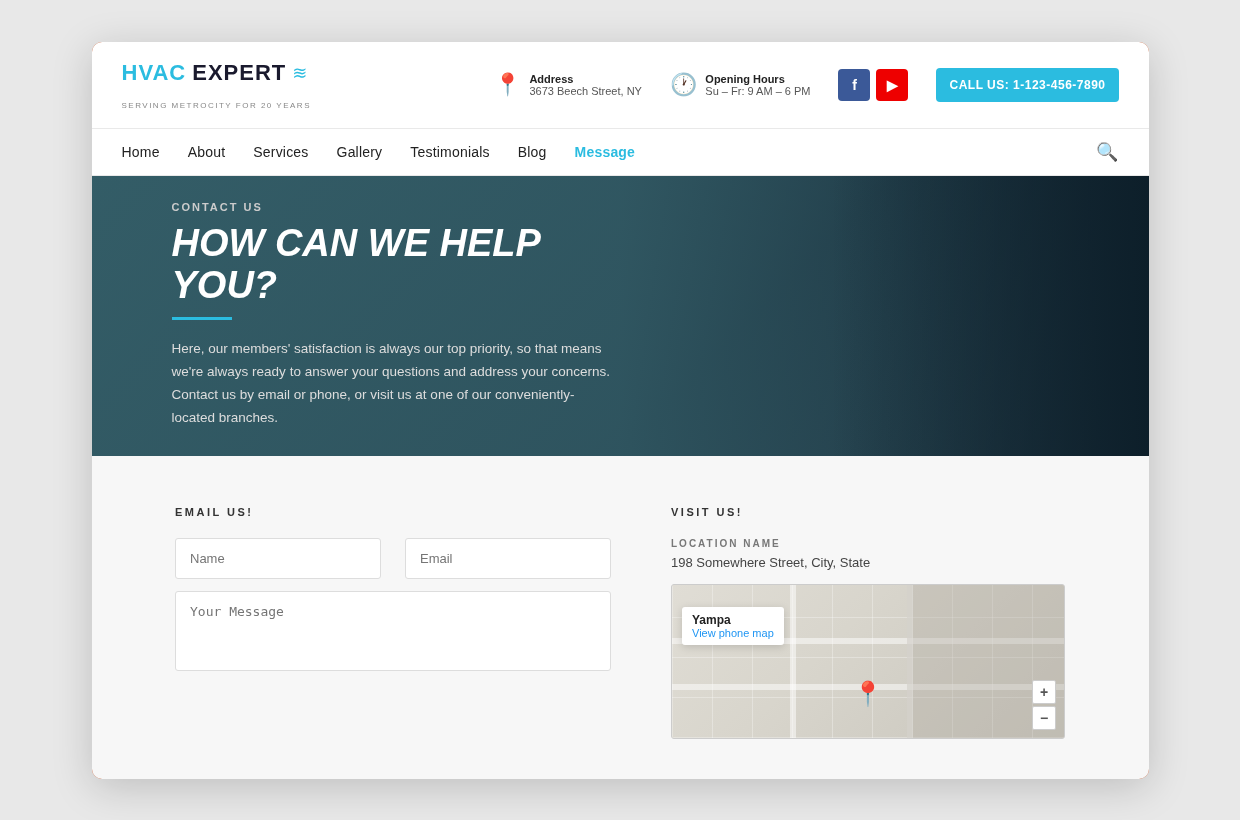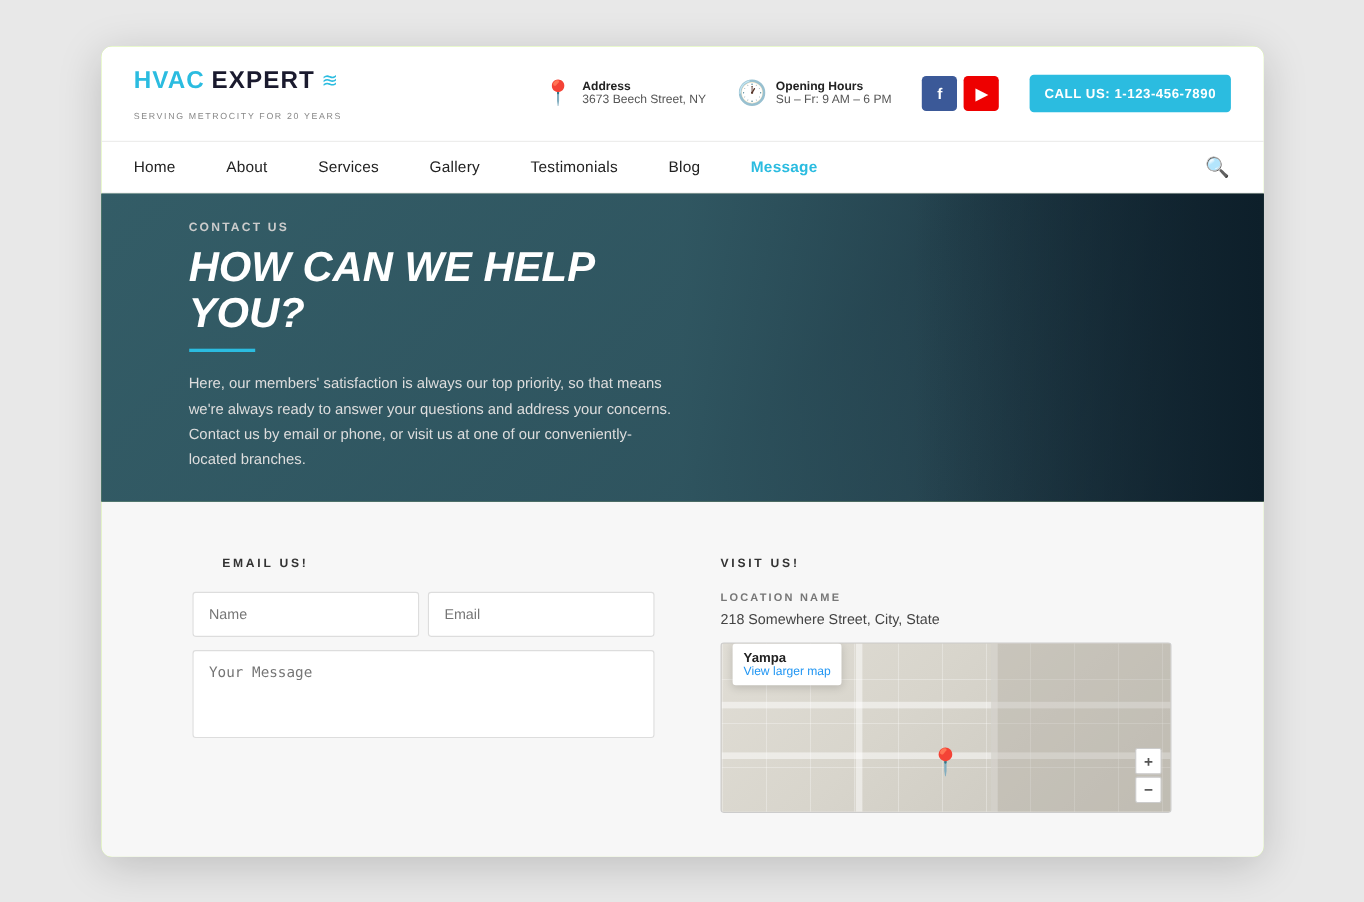--- a/index.html
+++ b/index.html
@@ -7,21 +7,21 @@
       background: #e8e8e8;
       font-family: 'Arial', sans-serif;
       display: flex;
       justify-content: center;
       align-items: center;
       min-height: 100vh;
       padding: 20px;
     }
     .browser-window {
       width: 1057px;
-      background: #bef264;
+      background: #c2410c;
       border-radius: 10px;
       box-shadow: 0 8px 40px rgba(0,0,0,0.18);
       overflow: hidden;
     }
 
     
     .header {
       display: flex;
       align-items: center;
       padding: 18px 30px;
@@ -123,21 +123,21 @@
     
     .navbar {
       display: flex;
       align-items: center;
       padding: 0 30px;
       border-bottom: 1px solid #e9e9e9;
       background: #fff;
     }
     .nav-links {
       display: flex;
-      gap: 46px;
+      gap: 28px;
       list-style: none;
       padding: 14px 0;
       flex: 1;
     }
     .nav-links li a {
       text-decoration: none;
       font-size: 14px;
       color: #222;
       font-weight: 500;
       letter-spacing: 0.2px;
@@ -215,25 +215,24 @@
     .form-area {
       flex: 1;
     }
     .section-label {
       font-size: 11px;
       font-weight: 700;
       letter-spacing: 2.5px;
       color: #333;
       text-transform: uppercase;
       margin-bottom: 20px;
-      margin-left: 27px;
     }
     .form-row {
       display: flex;
-      gap: 8px;
+      gap: 24px;
       margin-bottom: 12px;
     }
     .form-input {
       flex: 1;
       padding: 12px 14px;
       border: 1px solid #ddd;
       border-radius: 3px;
       font-size: 13px;
       color: #aaa;
       background: #fff;
@@ -295,21 +294,21 @@
       background: rgba(255,255,255,0.5);
     }
     .map-road-v {
       position: absolute;
       top: 0; bottom: 0;
       width: 6px;
       background: rgba(255,255,255,0.5);
     }
     .map-popup {
       position: absolute;
-      top: 0;
+      top: 22px;
       left: 10px;
       background: #fff;
       border-radius: 3px;
       padding: 6px 10px;
       box-shadow: 0 2px 8px rgba(0,0,0,0.15);
       font-size: 12px;
       z-index: 3;
     }
     .map-popup-title {
       font-weight: 700;
@@ -451,32 +450,32 @@
         <div class="form-row">
           <input type="text" class="form-input" placeholder="Name" style="">
           <input type="text" class="form-input" placeholder="Email" style="">
         </div>
         <textarea class="form-textarea" placeholder="Your Message" style=""></textarea>
       </div>
 
       <div class="map-area">
         <p class="visit-section-label">VISIT US!</p>
         <p class="location-label">LOCATION NAME</p>
-        <p class="location-address">218 Somewhere Street, City, State</p>
+        <p class="location-address">198 Somewhere Street, City, State</p>
         <div class="map-container">
           <div class="map-bg">
             <div class="map-road-h" style="top: 35%;"></div>
             <div class="map-road-h" style="top: 65%;"></div>
             <div class="map-road-v" style="left: 30%;"></div>
             <div class="map-road-v" style="left: 60%;"></div>
             <div class="map-top-area"></div>
           </div>
           <div class="map-popup">
             <div class="map-popup-title">Yampa</div>
-            <div class="map-popup-link">View larger map</div>
+            <div class="map-popup-link">View phone map</div>
           </div>
           <div class="map-pin">📍</div>
           <div class="map-controls">
             <div class="map-ctrl-btn">+</div>
             <div class="map-ctrl-btn">−</div>
           </div>
         </div>
       </div>
     </div>
   </div>

